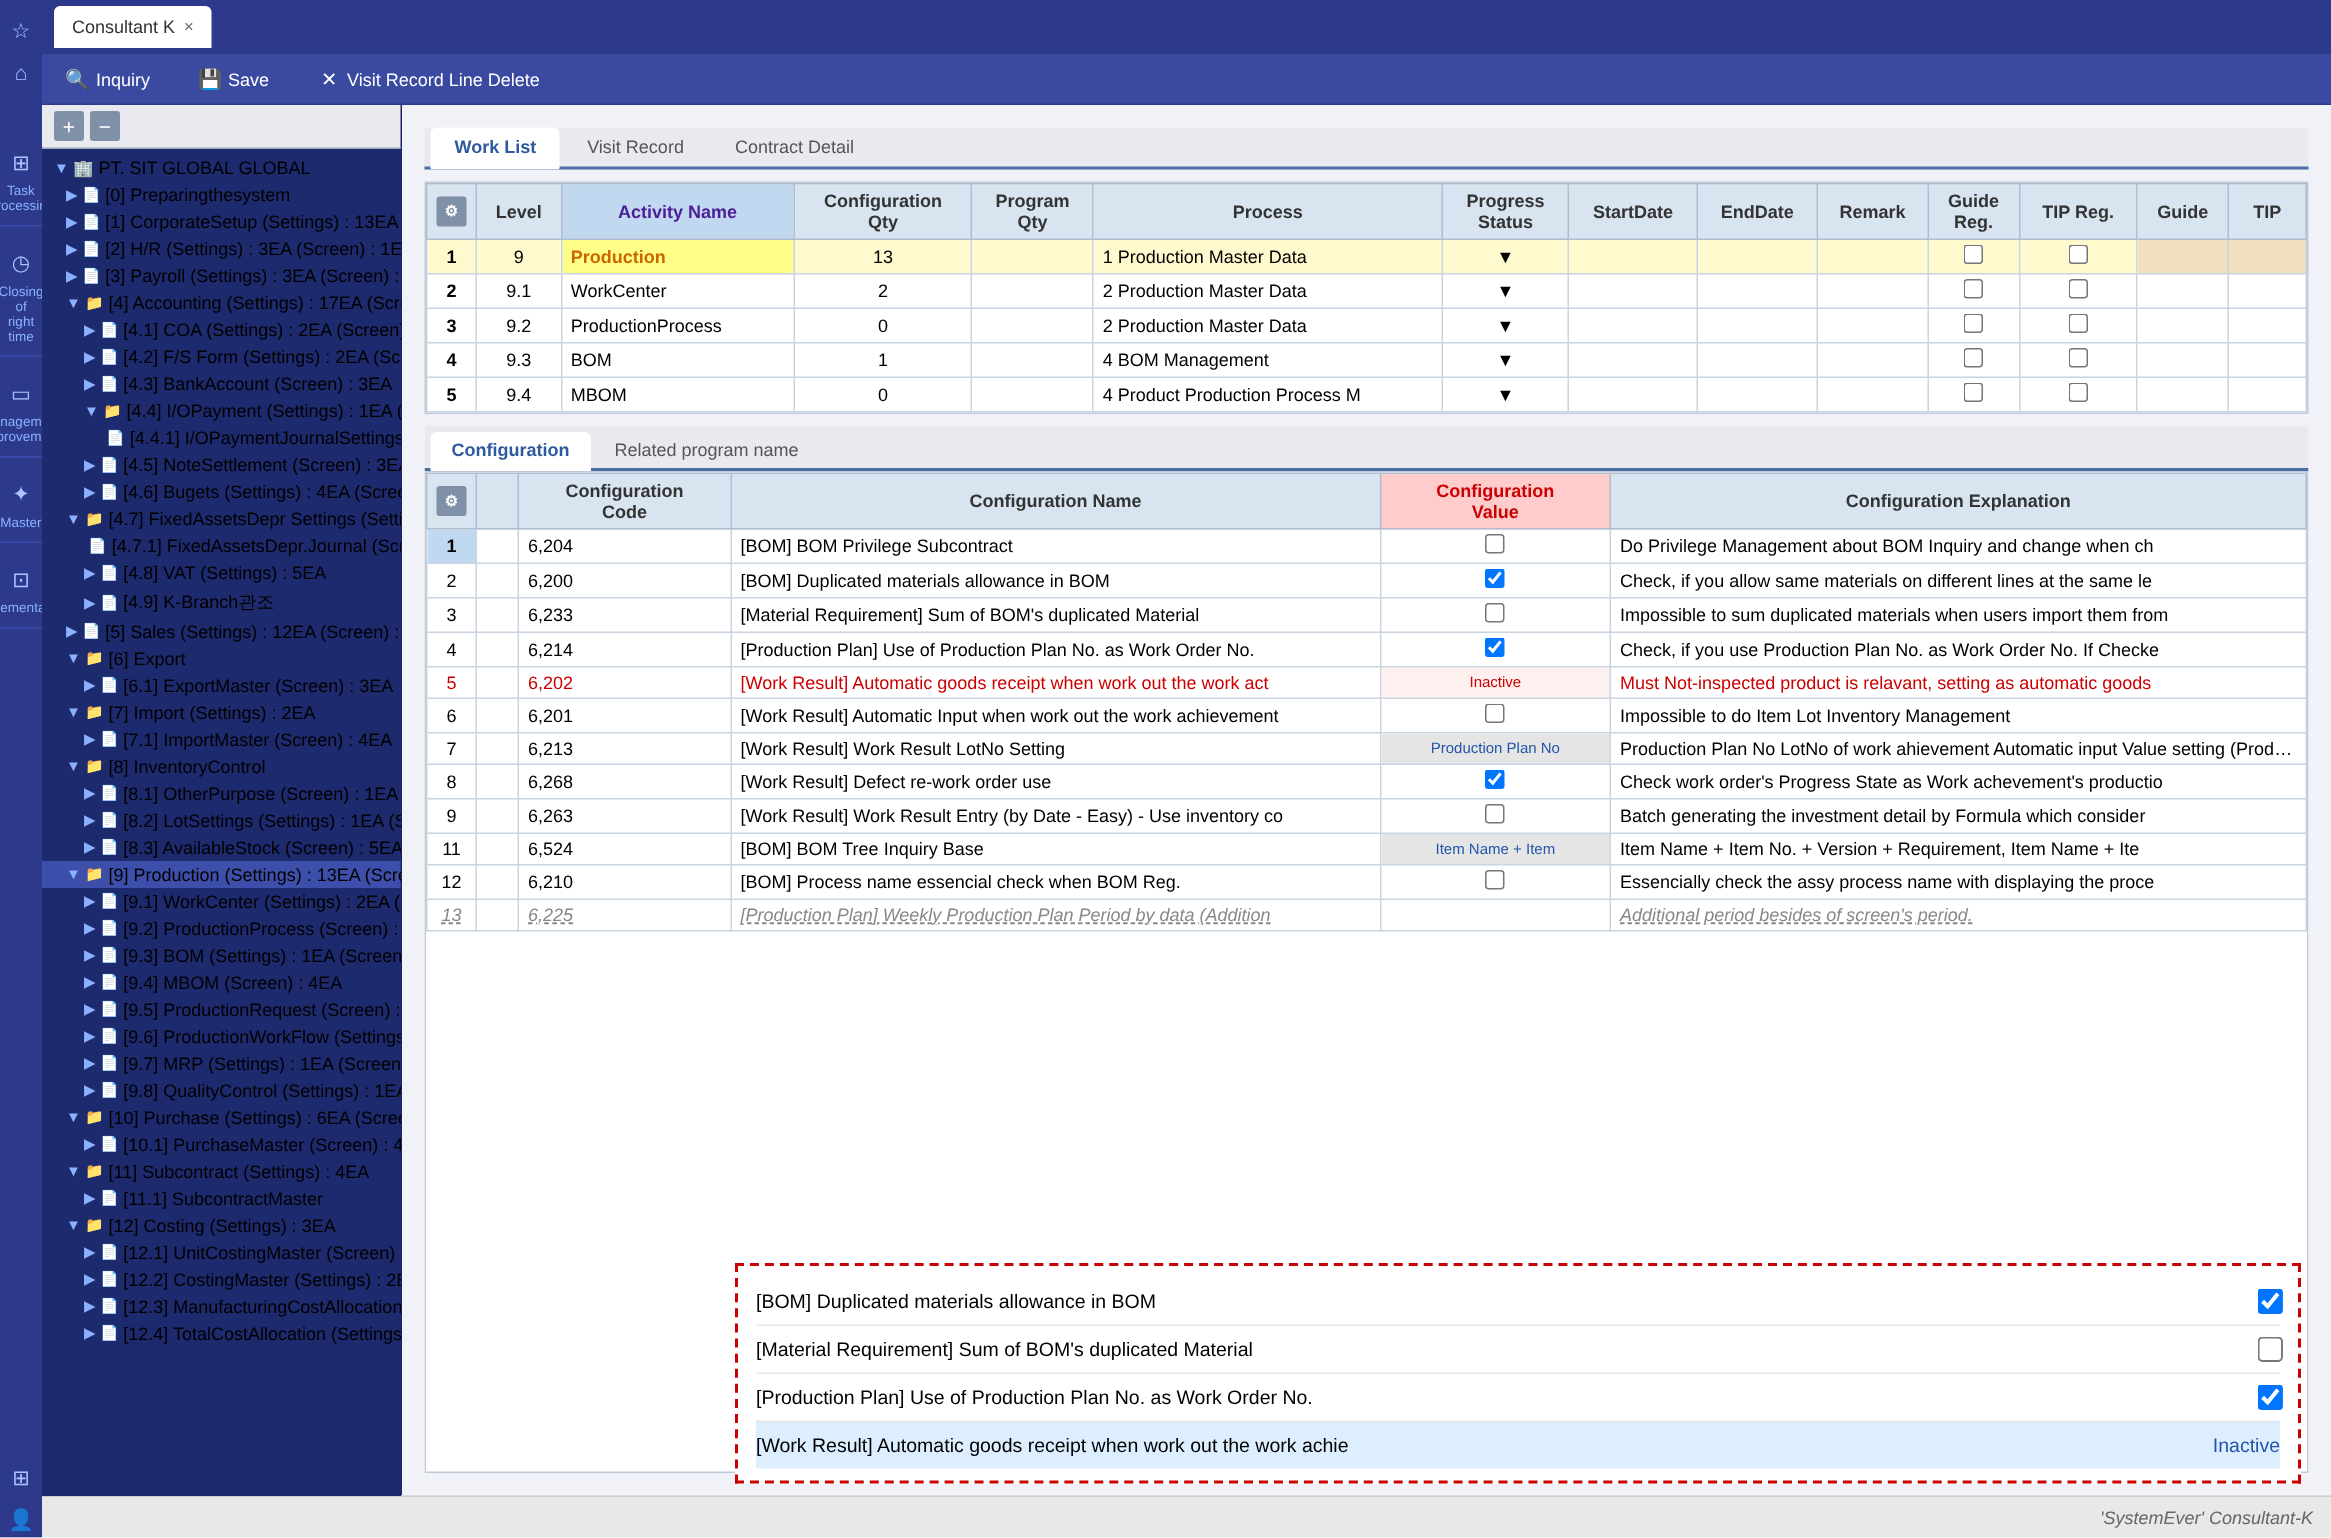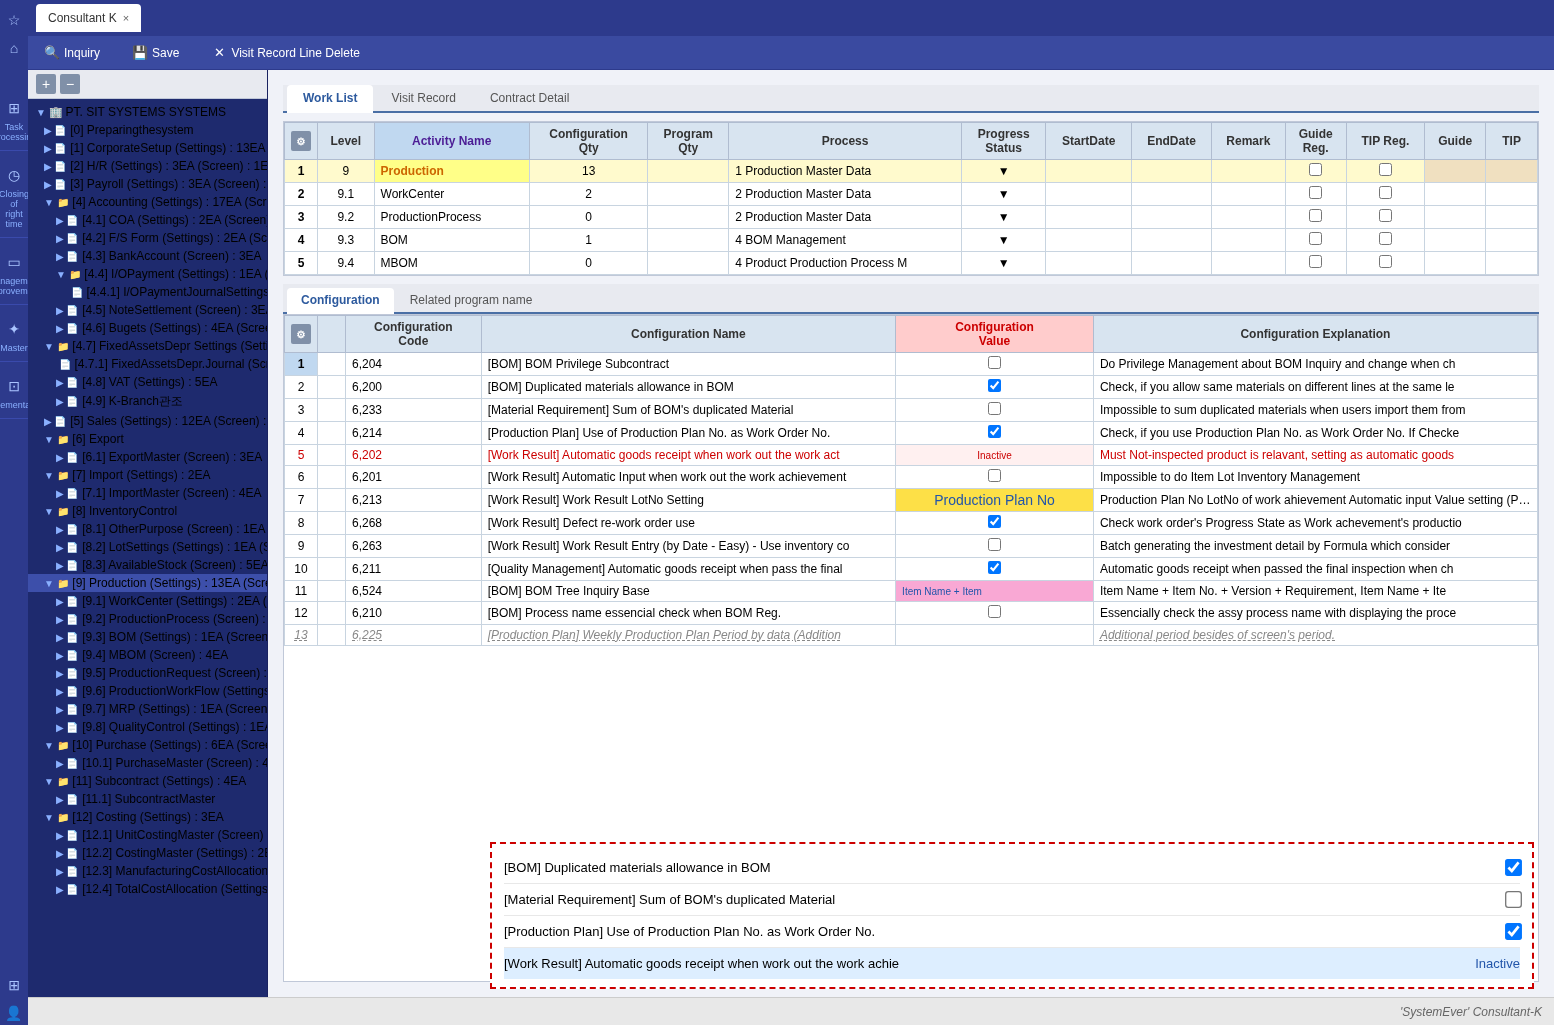--- a/index.html
+++ b/index.html
@@ -145,21 +145,21 @@
 
     <div class="tree-panel">
       <div class="panel-controls">
         <button class="panel-btn">+</button>
         <button class="panel-btn">−</button>
       </div>
       <div class="tree-panel-inner">
         <div class="tree-item">
           <span class="arrow">▼</span>
           <span style="color:#ffdd88; font-size:11px;">🏢</span>
-          <span>PT. SIT SYSTEMS SYSTEMS</span>
+          <span>PT. SIT GLOBAL GLOBAL</span>
         </div>
         <div class="tree-item tree-indent-1">
           <span class="arrow">▶</span>
           <span class="icon-doc">📄</span>
           <span>[0] Preparingthesystem</span>
         </div>
         <div class="tree-item tree-indent-1">
           <span class="arrow">▶</span>
           <span class="icon-doc">📄</span>
           <span>[1] CorporateSetup (Settings) : 13EA</span>
@@ -554,53 +554,45 @@
                 <td>6,201</td>
                 <td>[Work Result] Automatic Input when work out the work achievement</td>
                 <td class="cb-cell"><input type="checkbox" style=""></td>
                 <td>Impossible to do Item Lot Inventory Management</td>
               </tr>
               <tr>
                 <td style="text-align:center;">7</td>
                 <td style="text-align:center;"></td>
                 <td>6,213</td>
                 <td>[Work Result] Work Result LotNo Setting</td>
-                <td style="text-align:center; font-size:14px; color:#2255aa; background:#fde047;">Production Plan No</td>
+                <td style="text-align:center; font-size:10px; color:#2255aa; background:#e5e5e5;">Production Plan No</td>
                 <td>Production Plan No LotNo of work ahievement Automatic input Value setting (Producti</td>
               </tr>
               <tr>
                 <td style="text-align:center;">8</td>
                 <td style="text-align:center;"></td>
                 <td>6,268</td>
                 <td>[Work Result] Defect re-work order use</td>
                 <td class="cb-cell"><input type="checkbox" checked="" style=""></td>
                 <td>Check work order's Progress State as Work achevement's productio</td>
               </tr>
               <tr>
                 <td style="text-align:center;">9</td>
                 <td style="text-align:center;"></td>
                 <td>6,263</td>
                 <td>[Work Result] Work Result Entry (by Date - Easy) - Use inventory co</td>
                 <td class="cb-cell"><input type="checkbox" style=""></td>
                 <td>Batch generating the investment detail by Formula which consider</td>
               </tr>
               <tr>
-                <td style="text-align:center;">10</td>
-                <td style="text-align:center;"></td>
-                <td>6,211</td>
-                <td>[Quality Management] Automatic goods receipt when pass the final</td>
-                <td class="cb-cell"><input type="checkbox" checked="" style=""></td>
-                <td>Automatic goods receipt when passed the final inspection when ch</td>
-              </tr>
-              <tr>
                 <td style="text-align:center;">11</td>
                 <td style="text-align:center;"></td>
                 <td>6,524</td>
                 <td>[BOM] BOM Tree Inquiry Base</td>
-                <td style="text-align:left; font-size:10px; color:#2255aa; background:#f9a8d4;">Item Name + Item</td>
+                <td style="text-align:center; font-size:10px; color:#2255aa; background:#e5e5e5;">Item Name + Item</td>
                 <td>Item Name + Item No. + Version + Requirement, Item Name + Ite</td>
               </tr>
               <tr>
                 <td style="text-align:center;">12</td>
                 <td style="text-align:center;"></td>
                 <td>6,210</td>
                 <td>[BOM] Process name essencial check when BOM Reg.</td>
                 <td class="cb-cell"><input type="checkbox" style=""></td>
                 <td>Essencially check the assy process name with displaying the proce</td>
               </tr>

